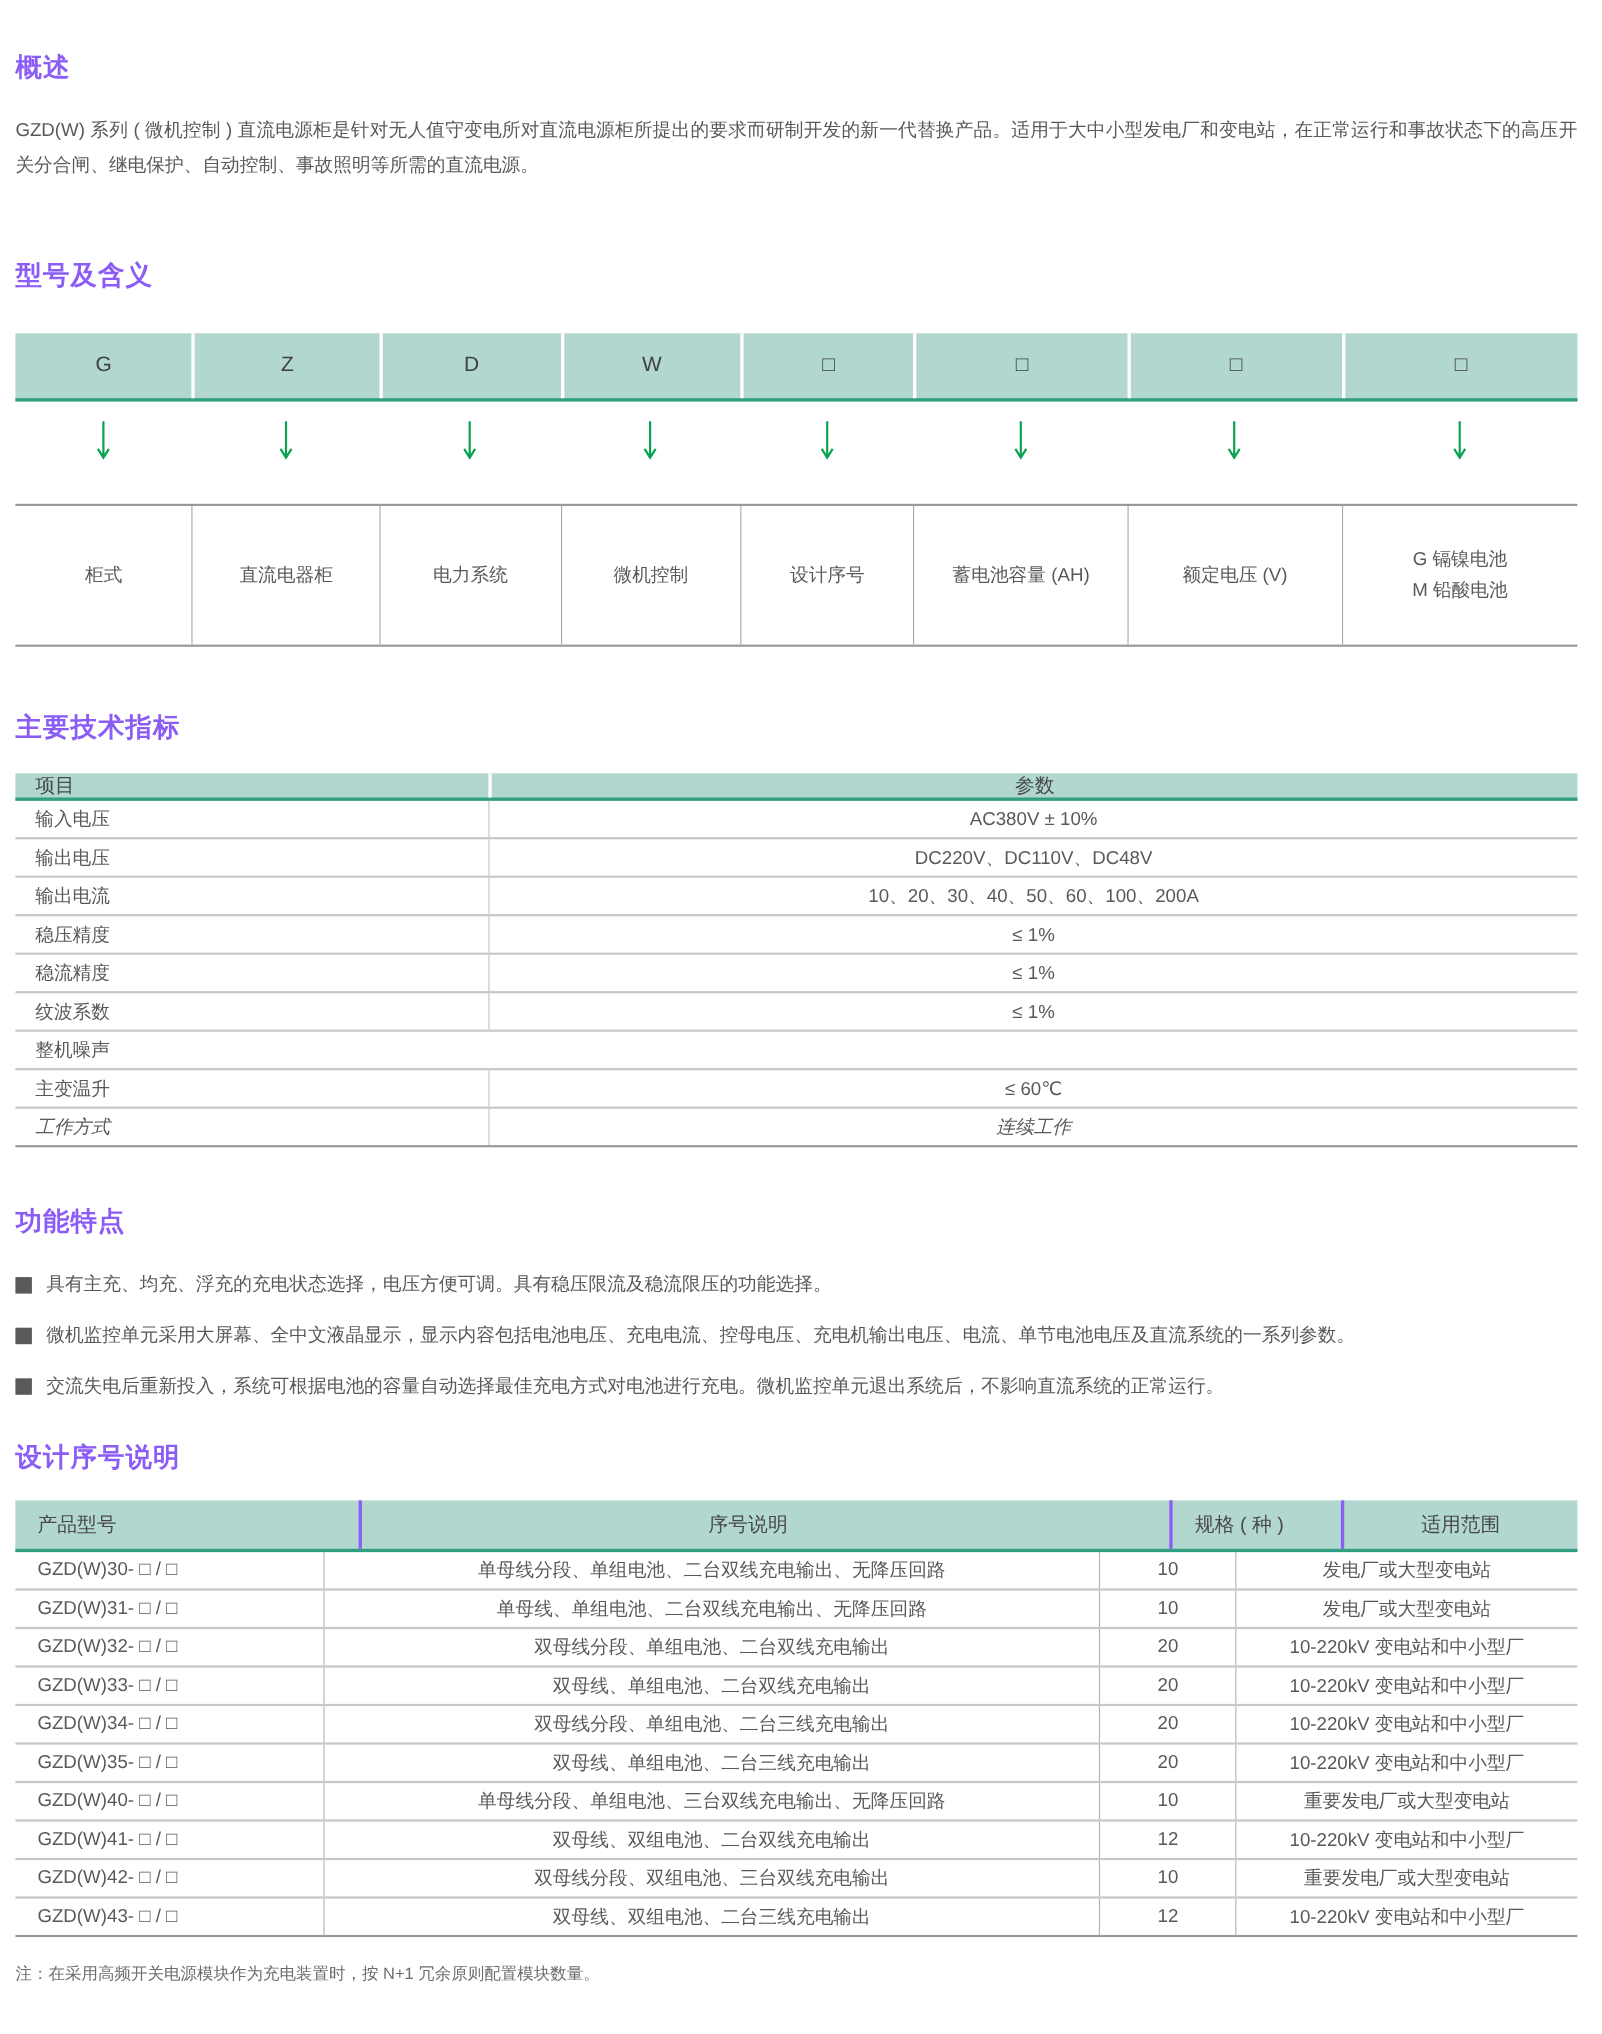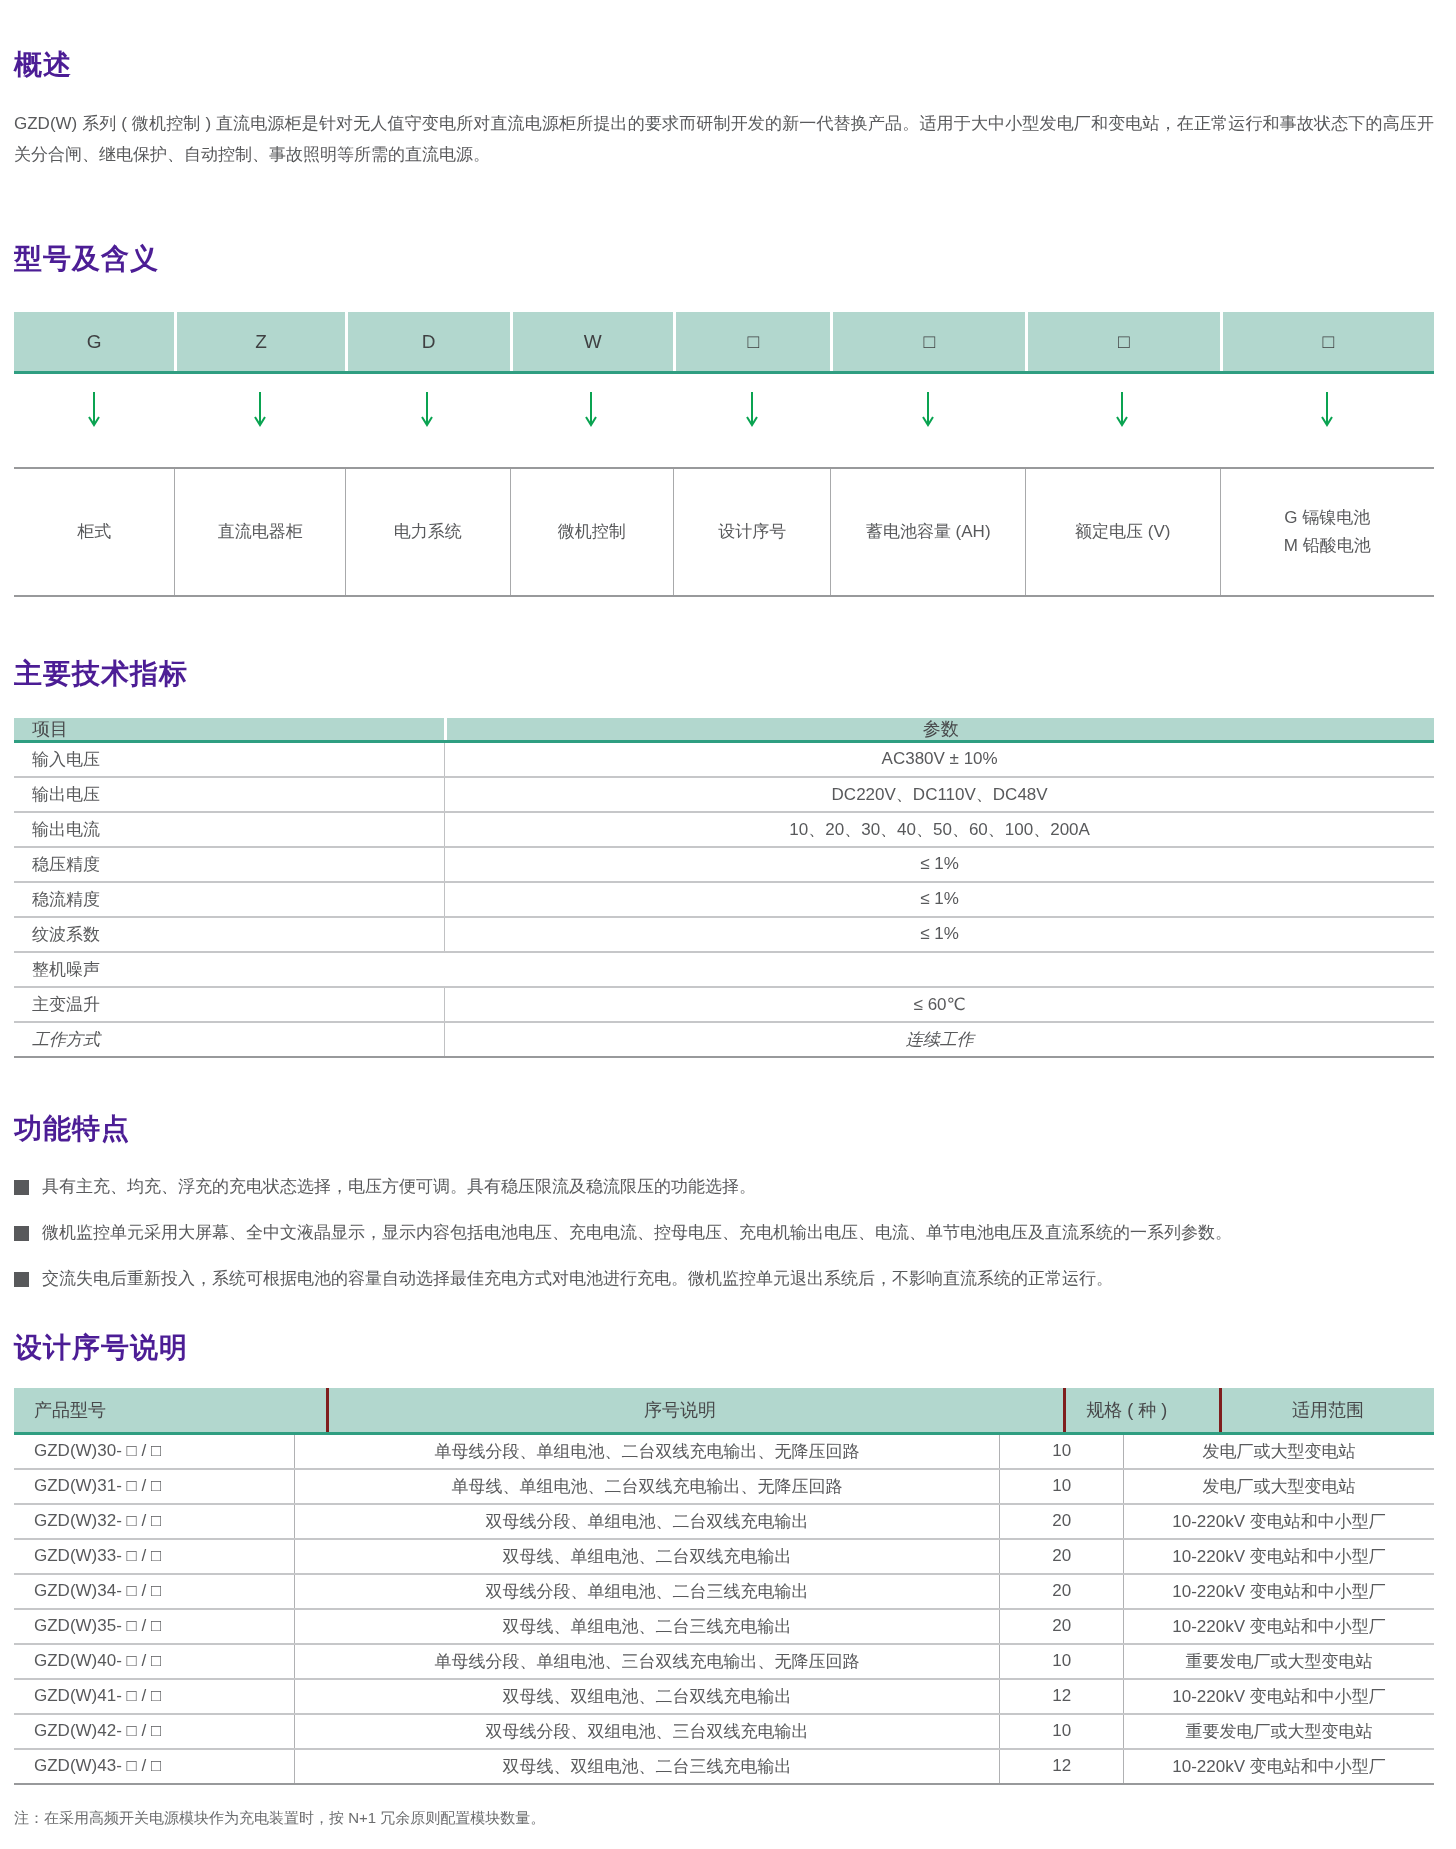--- a/index.html
+++ b/index.html
@@ -6,22 +6,22 @@
   html, body { background: #ffffff; }
   body {
     width: 1456px; height: 1849px;
     overflow: hidden;
     font-family: "Liberation Sans", "DejaVu Sans", sans-serif;
     color: #58595b;
   }
   .page { padding: 0 22px 0 14px; }
 
   h2.section-title {
-    color: #4c1d95;
-    font-size: 28px;
+    color: #8b5cf6;
+    font-size: 24px;
     font-weight: 600;
     line-height: 1.2;
     letter-spacing: 1px;
   }
   .t-overview { margin-top: 48px; }
   .t-model    { margin-top: 72px; }
   .t-spec     { margin-top: 60px; }
   .t-feat     { margin-top: 54px; }
   .t-design   { margin-top: 38px; }
 
@@ -92,21 +92,21 @@
   }
 
   
   .design-table { margin-top: 23px; }
   .d-head {
     display: flex; background: #b2d7ce; height: 47px;
     border-bottom: 3px solid #2f9e81;
     font-size: 18px; color: #48494b; font-weight: 500; gap: 32px;
   }
   .d-head .d-cell { display: flex; align-items: center; justify-content: center; }
-  .d-head .d-cell + .d-cell { border-left: 3px solid #7f1d1d; }
+  .d-head .d-cell + .d-cell { border-left: 3px solid #8b5cf6; }
   .d-head .dc-model { justify-content: flex-start; padding-left: 20px; }
   .d-row {
     display: flex; height: 35px;
     border-bottom: 2px solid #c6c7c9;
     font-size: 17px;
   }
   .d-row:last-child { border-bottom: 2px solid #98999b; }
   .d-row .d-cell { display: flex; align-items: center; justify-content: center; text-align: center; }
   .d-row .d-cell + .d-cell { border-left: 1px solid #b0b1b3; }
   .d-row .dc-model { justify-content: flex-start; padding-left: 20px; text-align: left; }

